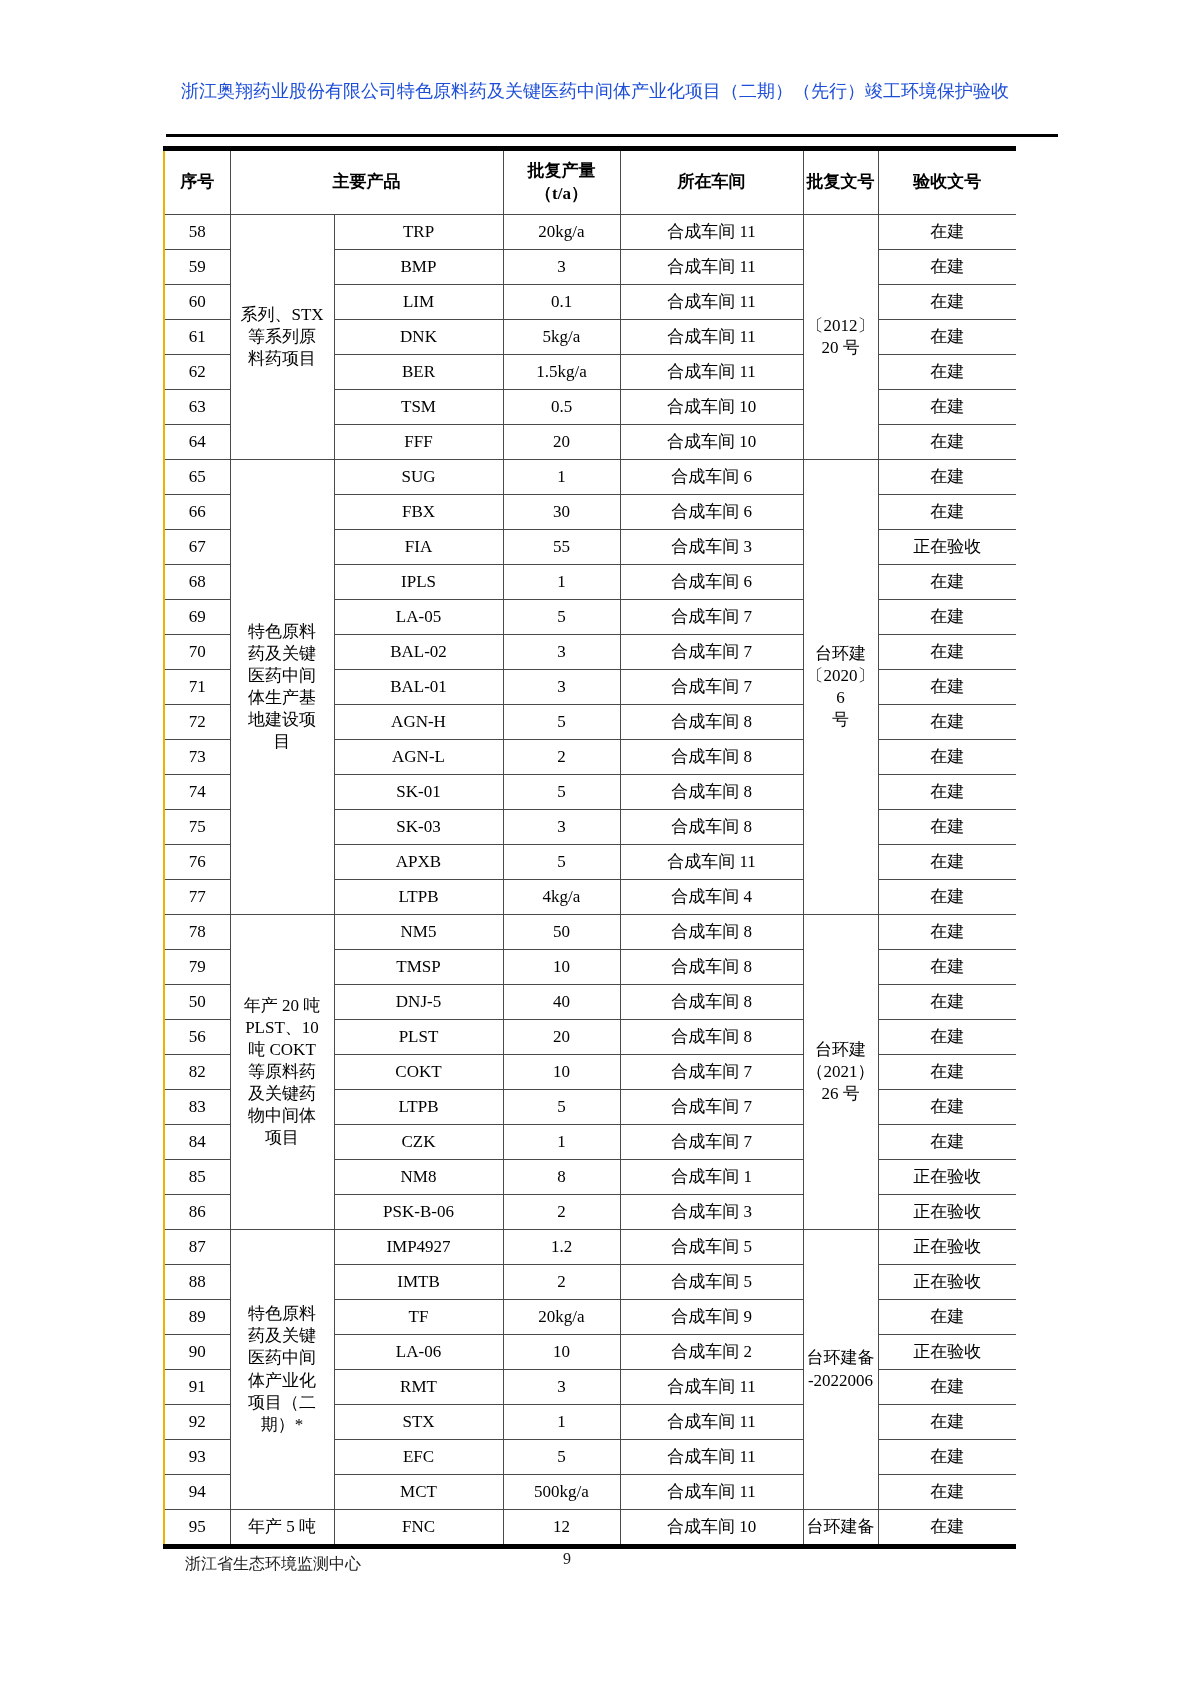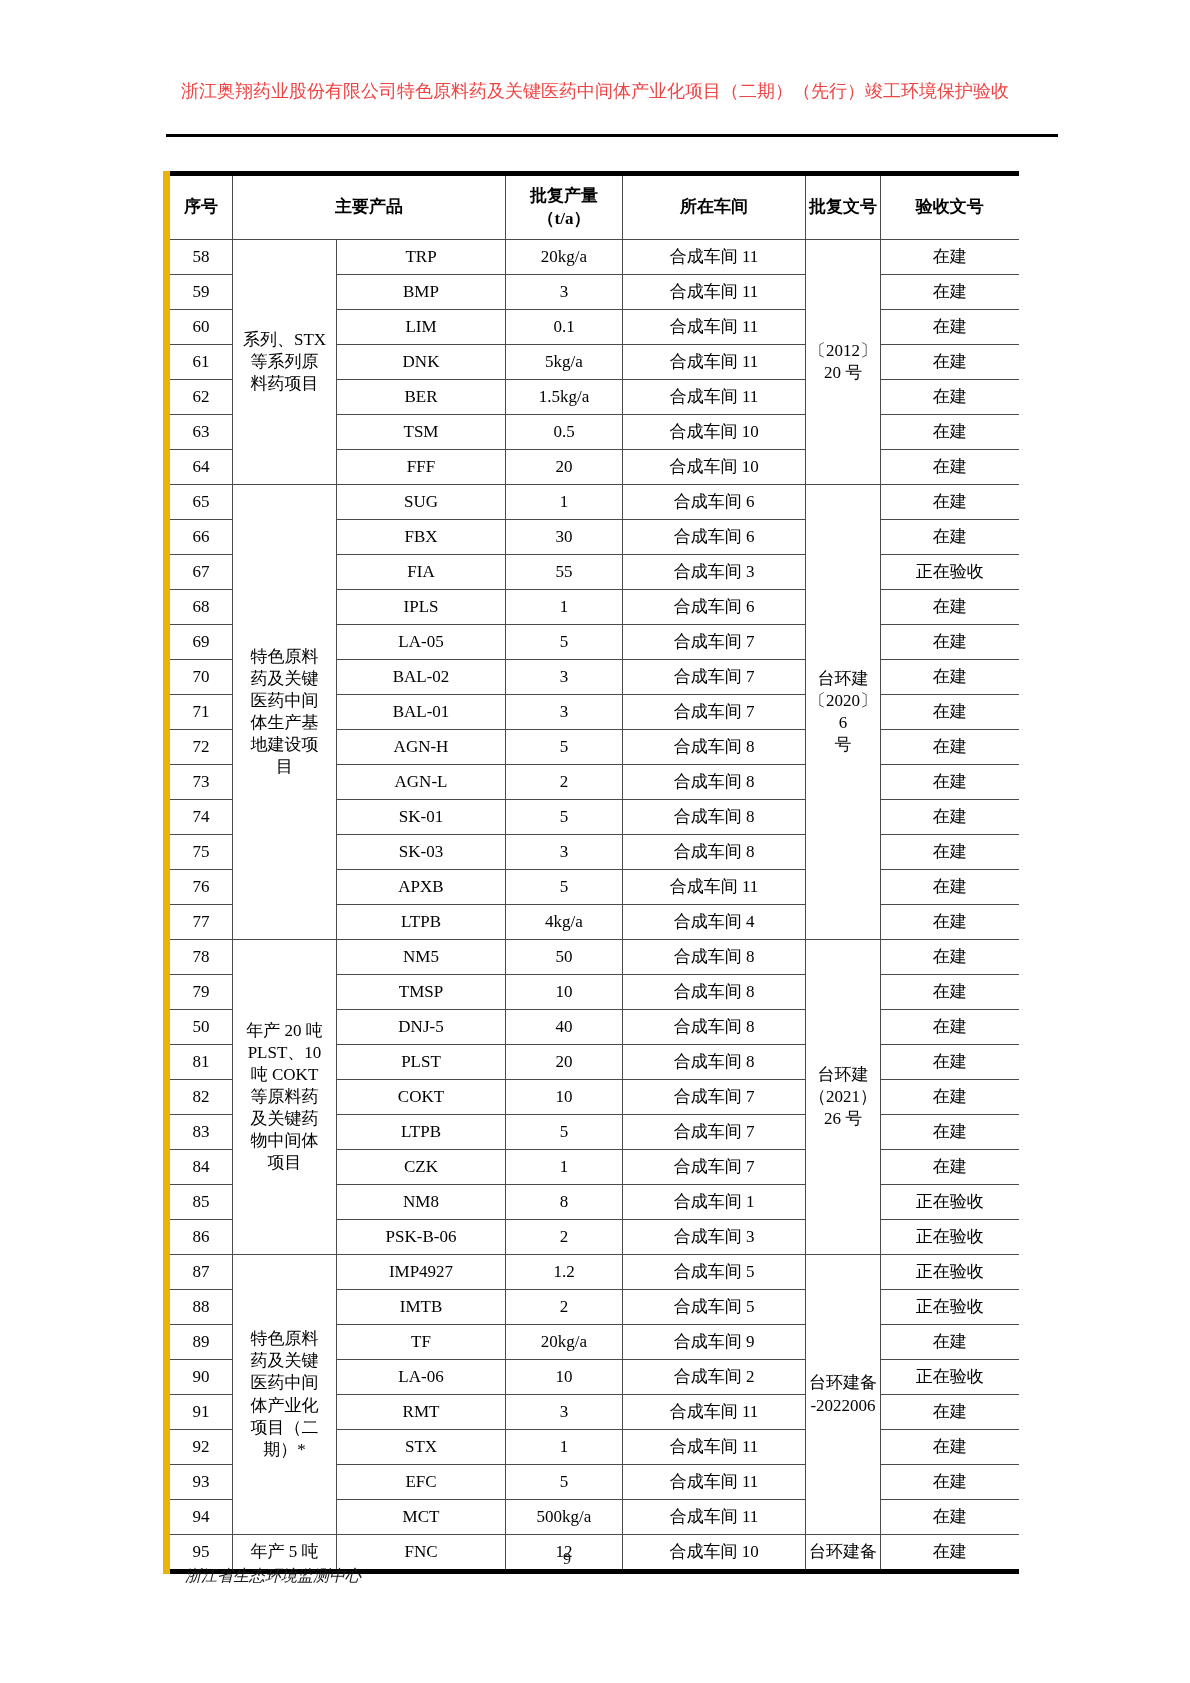--- a/index.html
+++ b/index.html
@@ -6,56 +6,55 @@
   .page {
     position:relative;
     width:1190px; height:1683px;
     background:#ffffff;
     font-family:"Liberation Serif","DejaVu Serif",serif;
     color:#000;
     overflow:hidden;
   }
   .doc-header {
     position:absolute; top:78px; left:130px; width:930px;
-    text-align:center; font-size:18px; line-height:1.5; color:#ef4444;
+    text-align:center; font-size:18px; line-height:1.5; color:#1d4ed8;
   }
   .doc-header .line { display:block; }
   .header-rule {
     position:absolute; top:134px; left:166px; width:892px; height:3px;
     background:#000;
   }
   table.main-table {
     position:absolute; top:146px; left:163px;
     width:852px; table-layout:fixed;
     border-collapse:collapse;
     border-top:5px solid #000;
     border-bottom:5px solid #000;
-    border-left:7px solid #eab308;
+    border-left:2px solid #eab308;
     font-size:17px;
-    margin-top:25px;
   }
   .main-table th {
     border:1px solid #4a4a4a;
     font-weight:bold; text-align:center; vertical-align:middle;
     height:63px; padding:0 2px; line-height:1.35;
   }
   .main-table td {
     border:1px solid #4a4a4a;
     text-align:center; vertical-align:middle;
     height:34px; padding:0 2px; line-height:1.3;
   }
   .pre-line { white-space:pre-line; }
   .group-cell, .approval-cell { white-space:pre-line; line-height:1.45; }
   .vtop { vertical-align:top; padding-top:3px; }
   .last-col { border-right:0 !important; }
   .page-footer {
     position:absolute; top:1550px; left:0; width:1190px;
     font-size:16px; color:#1a1a1a;
   }
-  .footer-org { position:absolute; left:185px; top:16px;font-style:italic; }
+  .footer-org { position:absolute; left:185px; top:4px; }
   .footer-page { position:absolute; left:563px; top:0; }
 </style>
 </head>
 <body>
 
 <div class="page">
 
   <div class="doc-header">
     <span class="line">浙江奥翔药业股份有限公司特色原料药及关键医药中间体产业化项目（二期）（先行）竣工环境保护验收</span>
   </div>
@@ -263,21 +262,21 @@
           <td class="last-col">在建</td>
         </tr>
         <tr>
           <td>50</td>
           <td>DNJ-5</td>
           <td>40</td>
           <td>合成车间 8</td>
           <td class="last-col">在建</td>
         </tr>
         <tr>
-          <td>81</td>
+          <td>56</td>
           <td>PLST</td>
           <td>20</td>
           <td>合成车间 8</td>
           <td class="last-col">在建</td>
         </tr>
         <tr>
           <td>82</td>
           <td>COKT</td>
           <td>10</td>
           <td>合成车间 7</td>

